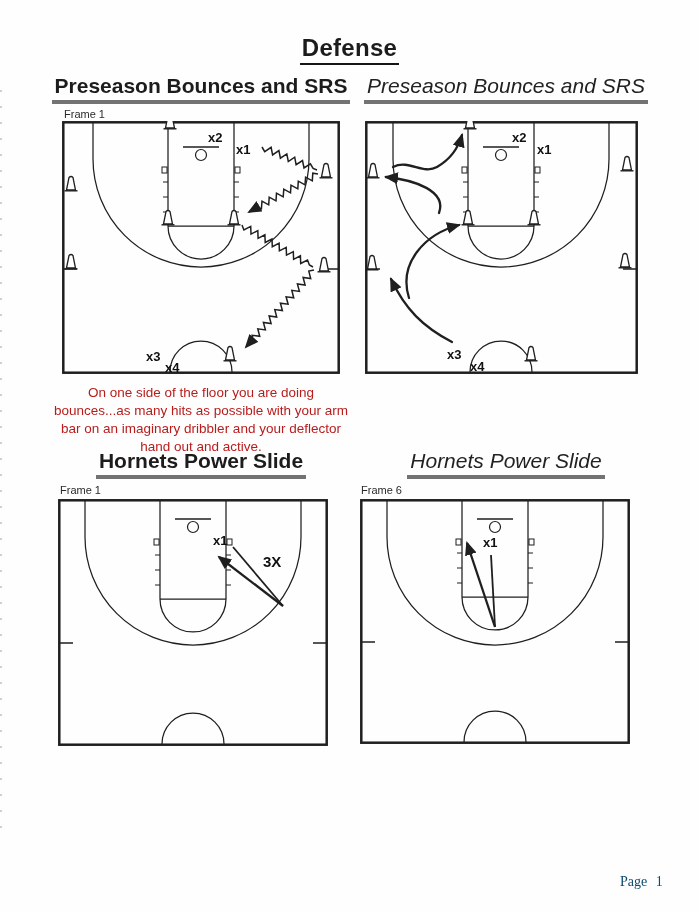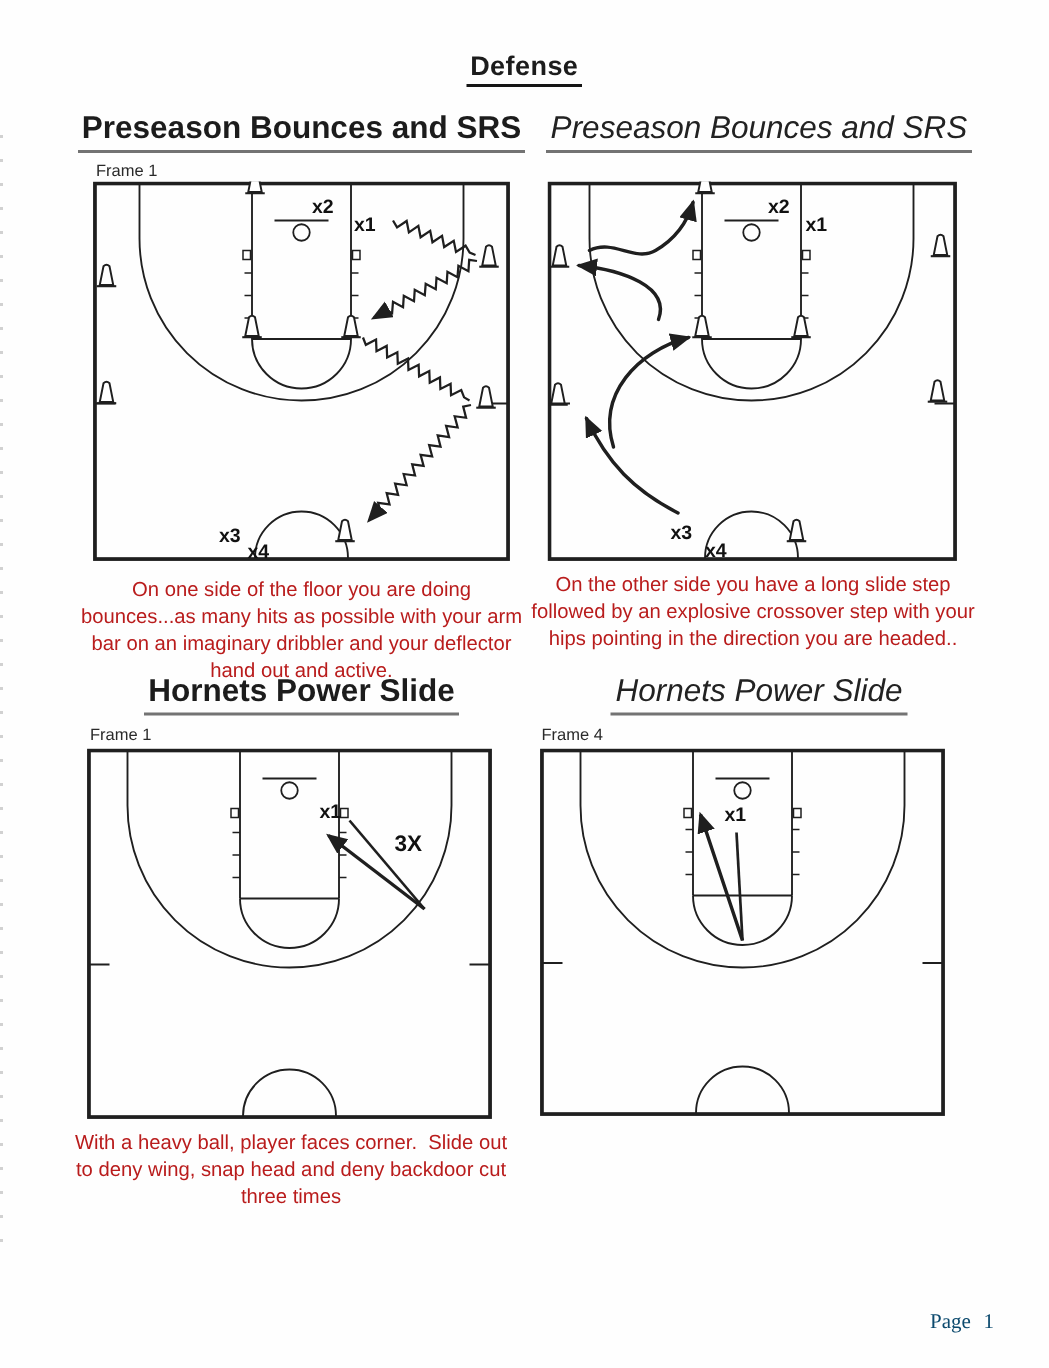--- a/index.html
+++ b/index.html
@@ -8,25 +8,25 @@
     background:#fefefe;overflow:hidden;
     font-family:"Liberation Sans",sans-serif;color:#1c1c1c;
   }
   .edge-noise{
     position:absolute;left:0;top:90px;width:2px;height:740px;
     background:repeating-linear-gradient(180deg,#9a9a9a 0 2px,transparent 2px 16px);
     opacity:.45;pointer-events:none;
   }
   .title-wrap{position:absolute;top:34px;left:0;width:699px;text-align:center;}
   .title-wrap span{
-    display:inline-block;font-size:18px;font-weight:bold;letter-spacing:.3px;
+    display:inline-block;font-size:24px;font-weight:bold;letter-spacing:.3px;
     border-bottom:2px solid #151515;padding:0 2px 1px 2px;
   }
   .sec-head{position:absolute;text-align:center;}
-  .sec-head span{display:inline-block;border-bottom:2px solid #737373;padding:0 3px 2px 3px;}
+  .sec-head span{display:inline-block;border-bottom:4px solid #737373;padding:0 3px 2px 3px;}
   .sec-head.bold span{font-weight:bold;font-size:21px;}
   .sec-head.ital span{font-style:italic;font-weight:400;font-size:21px;color:#222;}
   .h-pre-left {top:74px;left:36px;width:330px;}
   .h-pre-right{top:74px;left:348px;width:316px;}
   .h-hor-left {top:449px;left:36px;width:330px;}
   .h-hor-right{top:449px;left:348px;width:316px;}
   .frame-label{position:absolute;font-size:11px;color:#2a2a2a;text-align:center;}
   #frame-tl{left:64px;top:108px;}
   #frame-bl{left:60px;top:484px;}
   #frame-br{left:361px;top:484px;}
@@ -190,33 +190,30 @@
         <text x="147" y="21" fill="#111" font-size="13" font-weight="bold">x2</text>
         <text x="172" y="33" fill="#111" font-size="13" font-weight="bold">x1</text>
         <text x="82" y="238" fill="#111" font-size="13" font-weight="bold">x3</text>
         <text x="105" y="250" fill="#111" font-size="13" font-weight="bold">x4</text>
       </svg></div>
 
   <div class="caption" id="cap-tl">On one side of the floor you are doing
 bounces...as many hits as possible with your arm
 bar on an imaginary dribbler and your deflector
 hand out and active.</div>
-  <div class="caption" id="cap-tr">On the other side you have a long slide step
-followed by an explosive crossover step with your
-hips pointing in the direction you are headed..</div>
 
   <div class="sec-head bold h-hor-left">
     <span>Hornets Power Slide</span>
   </div>
   <div class="sec-head ital h-hor-right">
     <span>Hornets Power Slide</span>
   </div>
 
   <div class="frame-label" id="frame-bl">Frame 1</div>
-  <div class="frame-label" id="frame-br">Frame 4</div>
+  <div class="frame-label" id="frame-br">Frame 6</div>
 
   <div class="court" id="court-bl"><svg width="270" height="247" viewBox="0 0 270 247">
         <defs>
           <marker id="ah-bl" markerUnits="userSpaceOnUse" markerWidth="15" markerHeight="13" refX="12" refY="6" orient="auto">
             <path d="M0,0 L14,6 L0,12 Z" fill="#1f1f1f"></path>
           </marker>
         </defs>
         <g stroke="#1f1f1f" fill="none" stroke-linecap="butt">
           <rect x="1.3" y="1.3" width="267.4" height="244.4" stroke-width="2.5"></rect>
           <path d="M102,2 V100 M168,2 V100 M102,100 H168" stroke-width="1.25"></path>
@@ -256,18 +253,15 @@
           <path d="M102,98 A33,33 0 0 0 168,98" stroke-width="1.25"></path>
           <path d="M27,2 L27,38 A108,108 0 0 0 243,38 L243,2" stroke-width="1.25"></path>
           <path d="M104,243 A31,31 0 0 1 166,243" stroke-width="1.25"></path>
           <path d="M2,143 H15 M255,143 H268" stroke-width="1.4"></path>
           <path d="M131,56 L135,128" stroke-width="1.8" marker-end="none"></path>
           <path d="M135,128 L107,44" stroke-width="2.3" marker-end="url(#ah-br)"></path>
         </g>
         <text x="123" y="48" fill="#111" font-size="13" font-weight="bold">x1</text>
       </svg></div>
 
-  <div class="caption" id="cap-bl">With a heavy ball, player faces corner.&nbsp; Slide out
-to deny wing, snap head and deny backdoor cut
-three times</div>
 
   <div class="page-num">Page 1</div>
 </div>
 
 </body></html>

